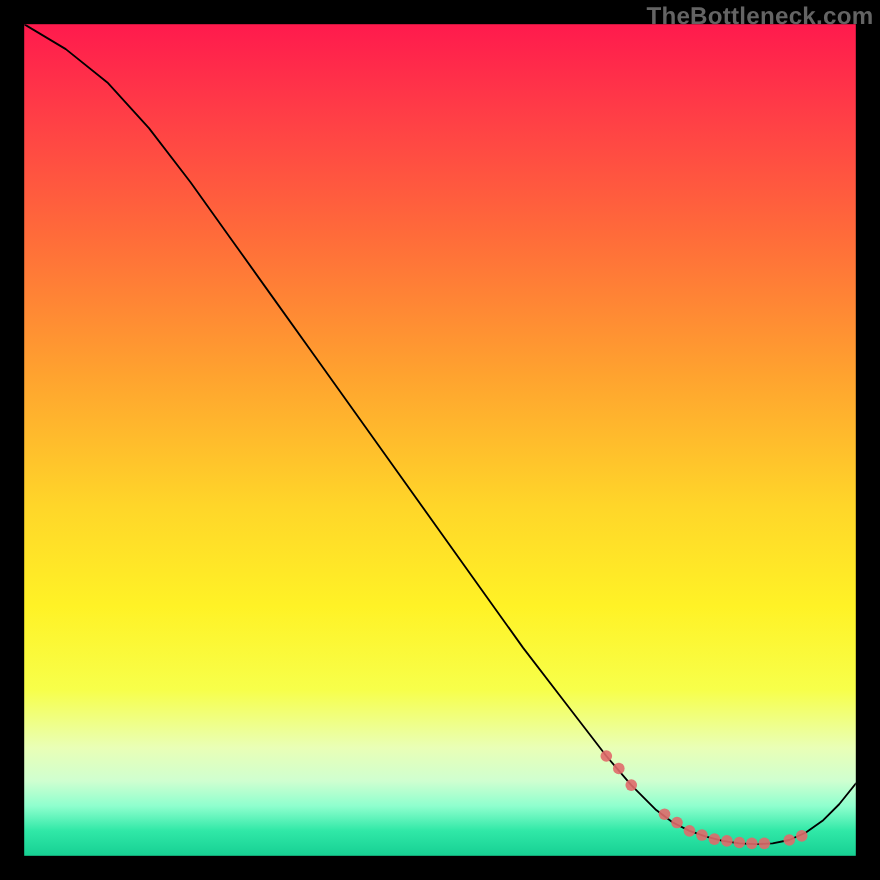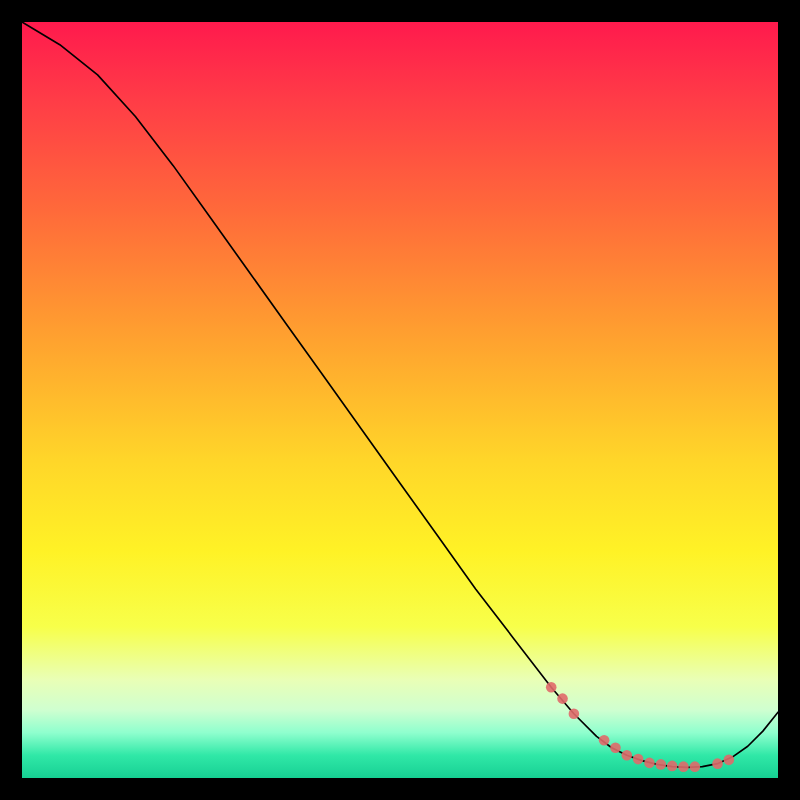--- a/index.html
+++ b/index.html
@@ -78,13 +78,14 @@
           <circle cx="83.000" cy="98.000" r="0.7" fill="#e06a6a" fill-opacity="0.9"></circle>
           <circle cx="84.500" cy="98.200" r="0.7" fill="#e06a6a" fill-opacity="0.9"></circle>
           <circle cx="86.000" cy="98.400" r="0.7" fill="#e06a6a" fill-opacity="0.9"></circle>
           <circle cx="87.500" cy="98.500" r="0.7" fill="#e06a6a" fill-opacity="0.9"></circle>
           <circle cx="89.000" cy="98.500" r="0.7" fill="#e06a6a" fill-opacity="0.9"></circle>
           <circle cx="92.000" cy="98.100" r="0.7" fill="#e06a6a" fill-opacity="0.9"></circle>
           <circle cx="93.500" cy="97.600" r="0.7" fill="#e06a6a" fill-opacity="0.9"></circle>
         </g>
     </svg>
   </div>
+  <div class="watermark">TheBottleneck.com</div>
 </div>
 
 </body></html>

